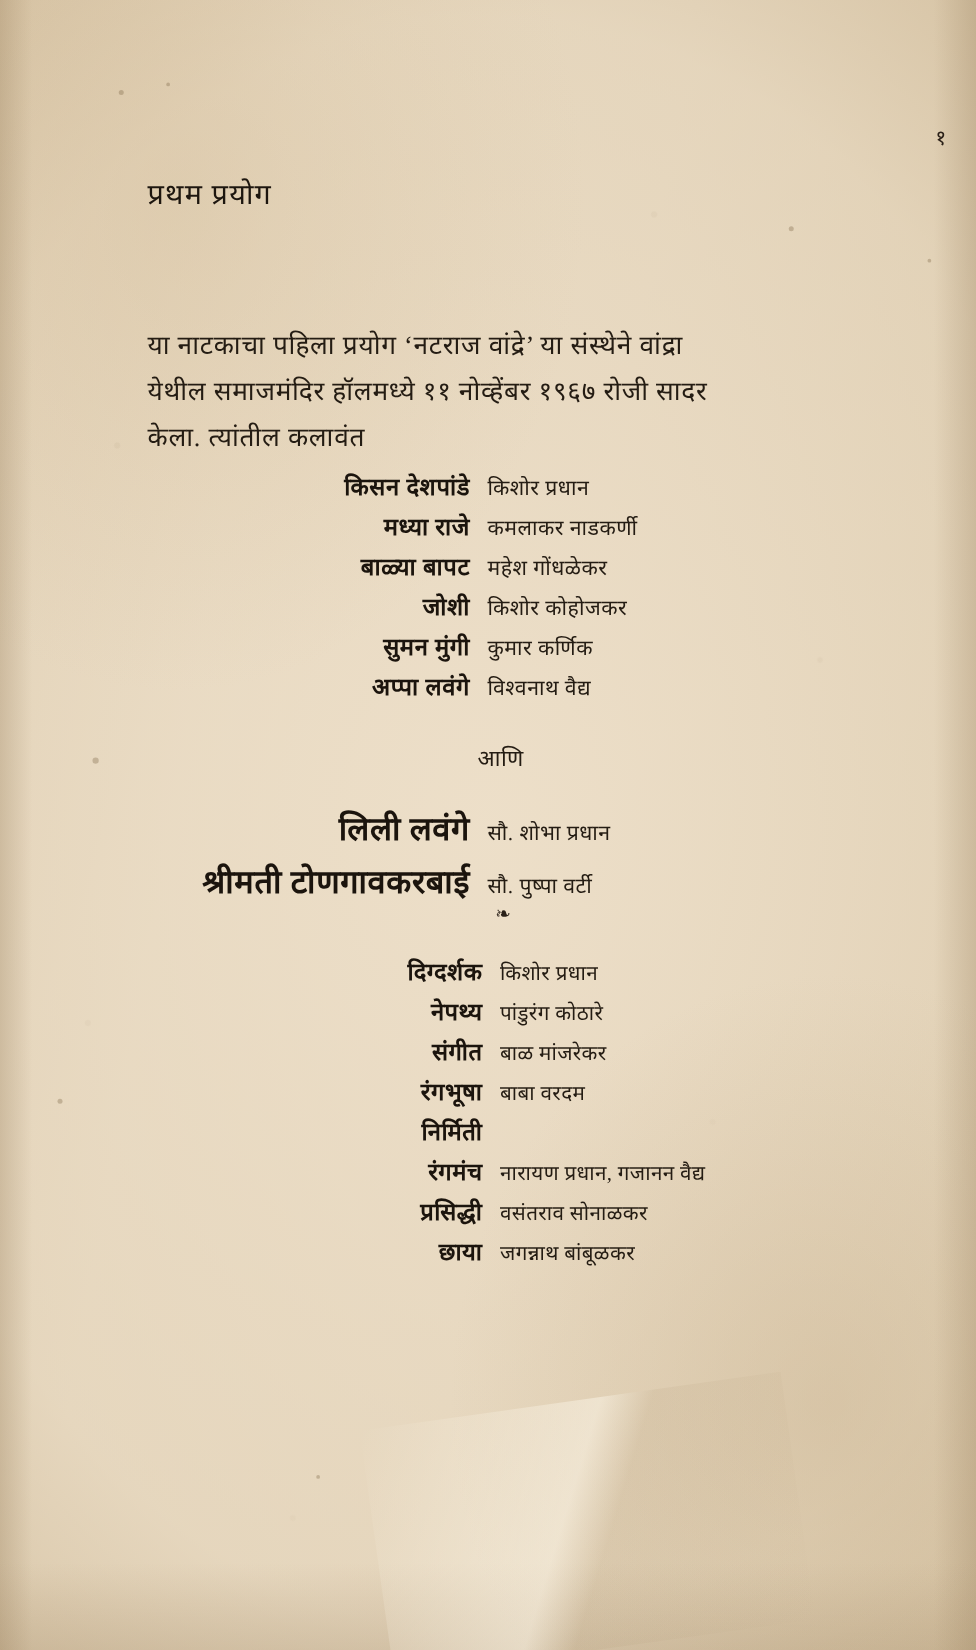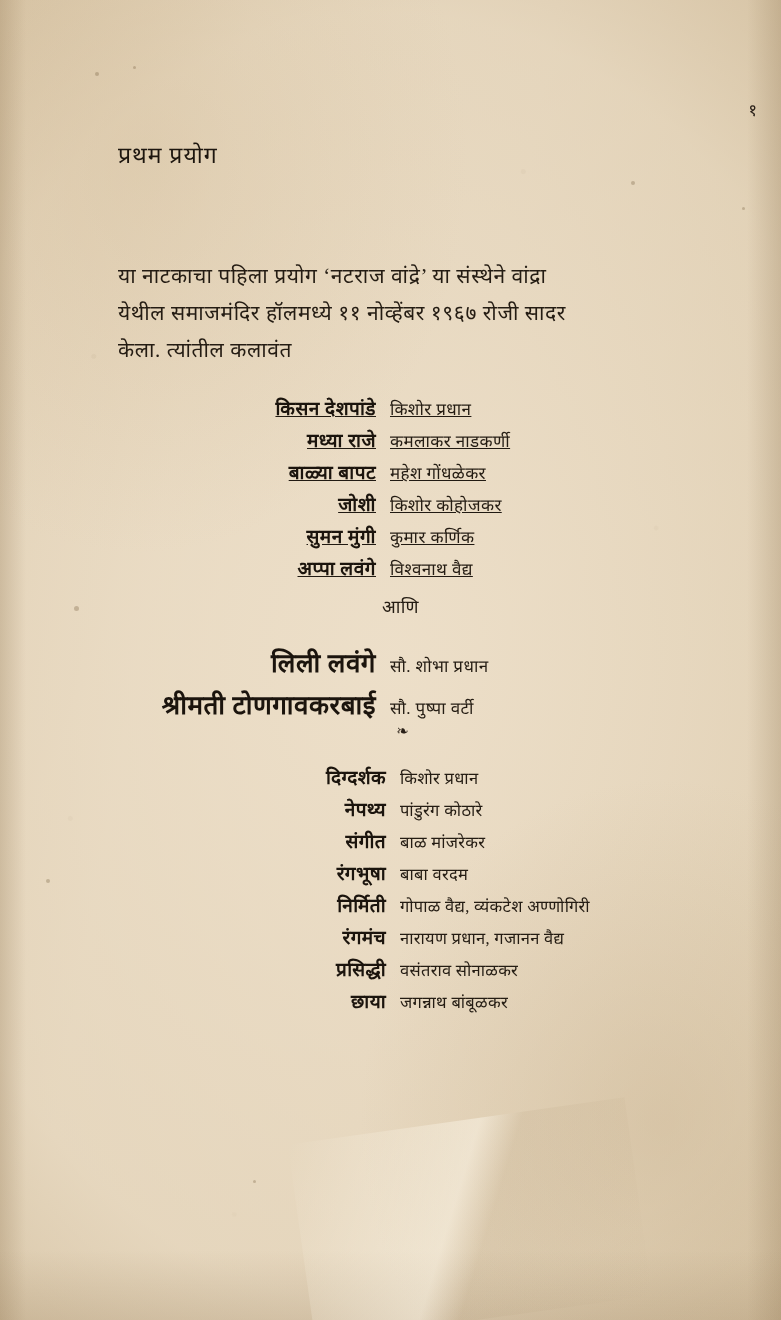--- a/index.html
+++ b/index.html
@@ -98,23 +98,22 @@
     line-height: 1.75;
     letter-spacing: 0.6px;
     color: #241c13;
     font-family: "Liberation Serif", serif;
   }
   .intro div { white-space: nowrap; }
 
   .cast {
     position: absolute;
     left: 0;
-    top: 395px;
-    width: 781px;
-    text-decoration: underline;
+    top: 376px;
+    width: 781px;
   }
   .cast-row {
     display: flex;
     align-items: baseline;
     margin-bottom: 6px;
   }
   .cast-left {
     width: 390px;
     text-align: right;
     padding-right: 14px;
@@ -282,21 +281,20 @@
     <div class="crew-row">
       <div class="crew-left">संगीत</div>
       <div class="crew-right">बाळ मांजरेकर</div>
     </div>
     <div class="crew-row">
       <div class="crew-left">रंगभूषा</div>
       <div class="crew-right">बाबा वरदम</div>
     </div>
     <div class="crew-row">
       <div class="crew-left">निर्मिती</div>
-      <div class="crew-right">गोपाळ वैद्य, व्यंकटेश अण्णोगिरी</div>
     </div>
     <div class="crew-row">
       <div class="crew-left">रंगमंच</div>
       <div class="crew-right">नारायण प्रधान, गजानन वैद्य</div>
     </div>
     <div class="crew-row">
       <div class="crew-left">प्रसिद्धी</div>
       <div class="crew-right">वसंतराव सोनाळकर</div>
     </div>
     <div class="crew-row">

